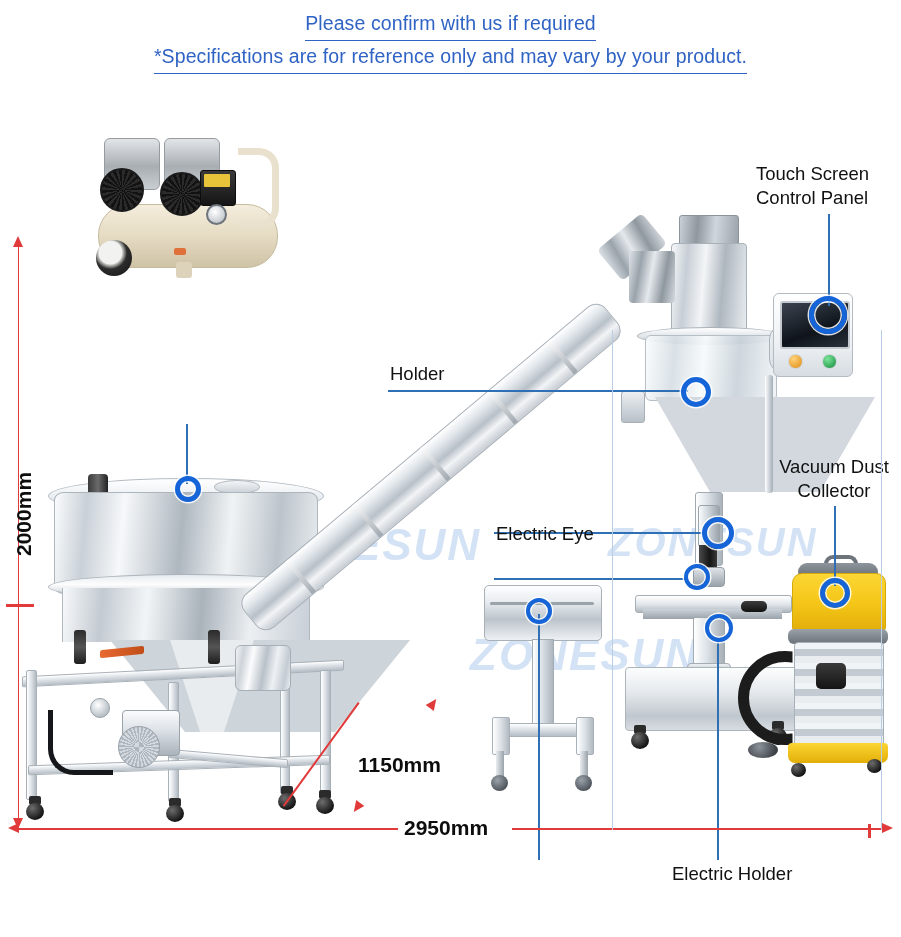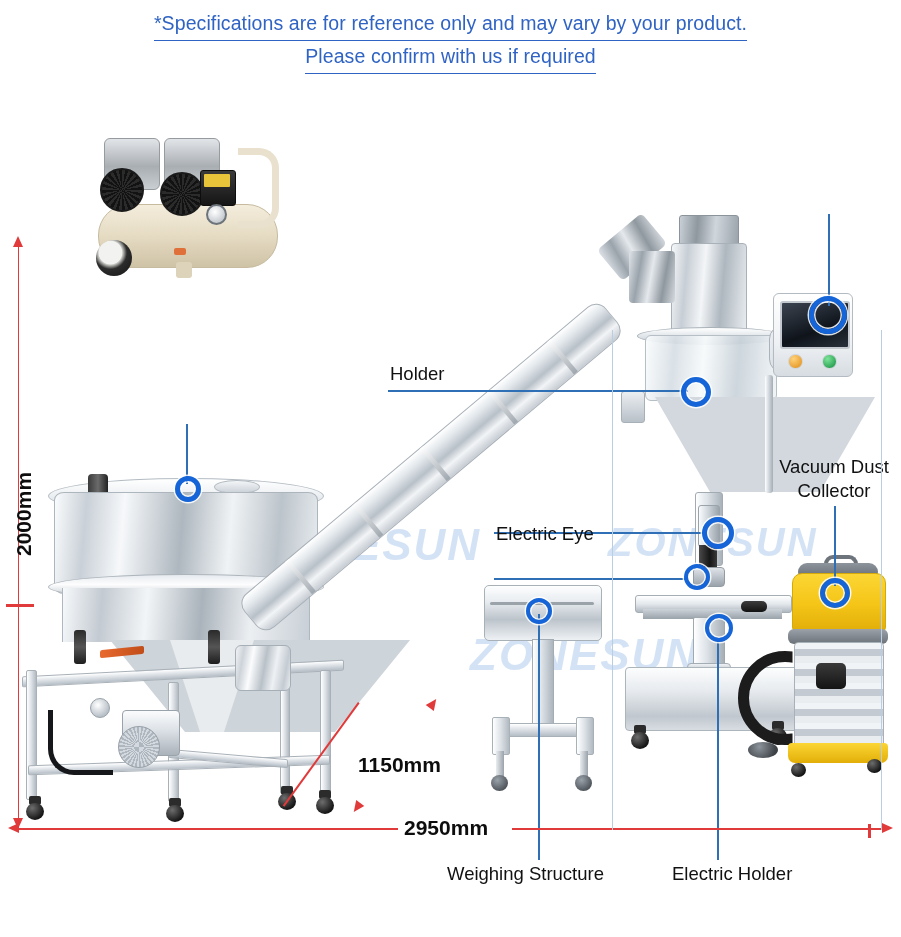--- a/index.html
+++ b/index.html
@@ -172,22 +172,22 @@
   .c-label{position:absolute;left:126px;top:62px;width:26px;height:13px;background:#e8c43a;border-radius:1px;}
   .c-gauge{position:absolute;left:128px;top:92px;width:17px;height:17px;border-radius:50%;
       background:radial-gradient(circle at 40% 35%,#fff,#c7ccd1 70%);border:2px solid #6d747b;}
 </style>
 </head>
 <body>
 
 <div id="stage">
 
   <div class="notice">
+    <div><span>Please confirm with us if required</span></div>
     <div><span>*Specifications are for reference only and may vary by your product.</span></div>
-    <div><span>Please confirm with us if required</span></div>
   </div>
 
   <div class="wm" style="left:252px;top:520px;">ZONESUN</div>
   <div class="wm" style="left:470px;top:630px;">ZONESUN</div>
   <div class="wm" style="left:608px;top:520px;font-size:40px;">ZONESUN</div>
 
   <div id="comp">
     <div class="c-tank"></div>
     <div class="c-motor" style="left:26px;top:26px;"></div>
     <div class="c-motor" style="left:86px;top:26px;"></div>
@@ -319,20 +319,24 @@
     <div class="abs" style="left:10px;top:204px;width:18px;height:18px;">
       <div style="position:absolute;left:1px;top:4px;width:15px;height:14px;border-radius:50%;background:radial-gradient(circle at 35% 30%,#6d6d6d,#141414 70%);"></div>
     </div>
     <div class="abs" style="left:86px;top:200px;width:18px;height:18px;">
       <div style="position:absolute;left:1px;top:4px;width:15px;height:14px;border-radius:50%;background:radial-gradient(circle at 35% 30%,#6d6d6d,#141414 70%);"></div>
     </div>
   </div>
 
   <div class="abs" style="left:748px;top:742px;width:30px;height:16px;border-radius:50%;background:radial-gradient(circle at 38% 30%,#8d949b,#3d4247 75%);"></div>
 
+  <div class="callout two" style="left:756px;top:162px;">
+    <div>Touch Screen</div>
+    <div>Control Panel</div>
+  </div>
   <div class="lead" style="left:828px;top:214px;height:92px;"></div>
   <div class="ring" style="left:809px;top:296px;width:38px;height:38px;"></div>
 
   <div class="callout two" style="left:770px;top:455px;text-align:center;width:128px;">
     <div>Vacuum Dust</div>
     <div>Collector</div>
   </div>
   <div class="lead" style="left:834px;top:506px;height:80px;"></div>
   <div class="ring" style="left:820px;top:578px;width:30px;height:30px;"></div>
 
@@ -350,23 +354,20 @@
   <div class="ul-line" style="left:616px;top:532px;width:90px;"></div>
   <div class="ring" style="left:702px;top:517px;width:32px;height:32px;"></div>
 
   <div class="callout" style="left:496px;top:522px;">
     <span>Electric Eye</span>
   </div>
   <div class="ul-line" style="left:494px;top:578px;width:106px;"></div>
   <div class="ul-line" style="left:598px;top:578px;width:90px;"></div>
   <div class="ring sm" style="left:684px;top:564px;width:26px;height:26px;"></div>
 
-  <div class="callout" style="left:447px;top:862px;">
-    <span>Weighing Structure</span>
-  </div>
   <div class="lead" style="left:538px;top:614px;height:246px;"></div>
   <div class="ring sm" style="left:526px;top:598px;width:26px;height:26px;"></div>
 
   <div class="callout" style="left:672px;top:862px;">
     <span>Electric Holder</span>
   </div>
   <div class="lead" style="left:717px;top:640px;height:220px;"></div>
   <div class="ring sm" style="left:705px;top:614px;width:28px;height:28px;"></div>
 
   <div class="arrow up" style="left:13px;top:236px;"></div>

